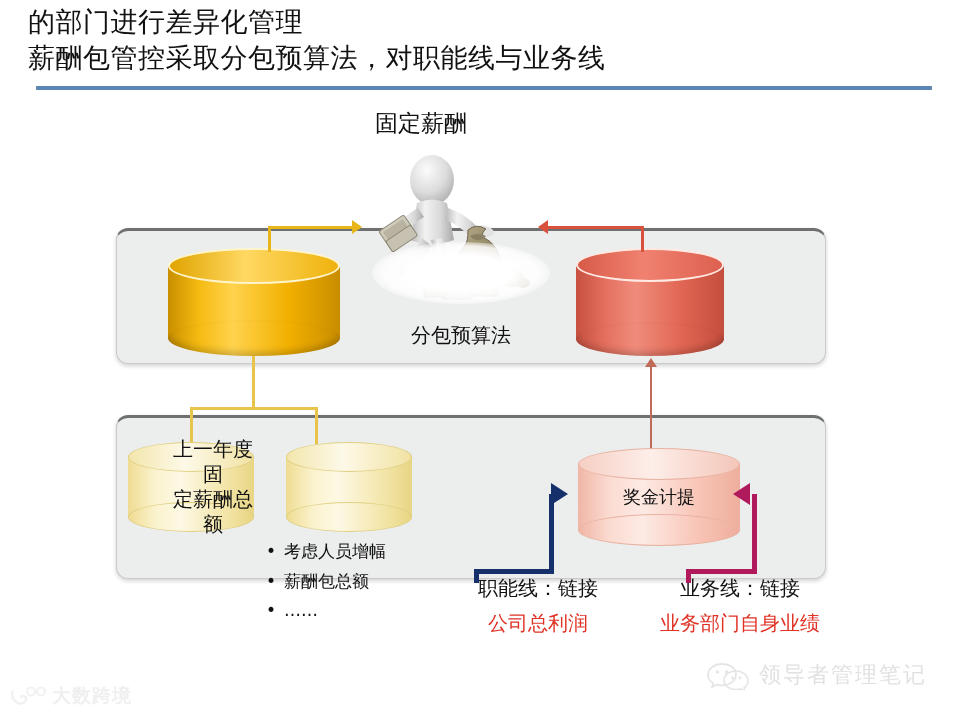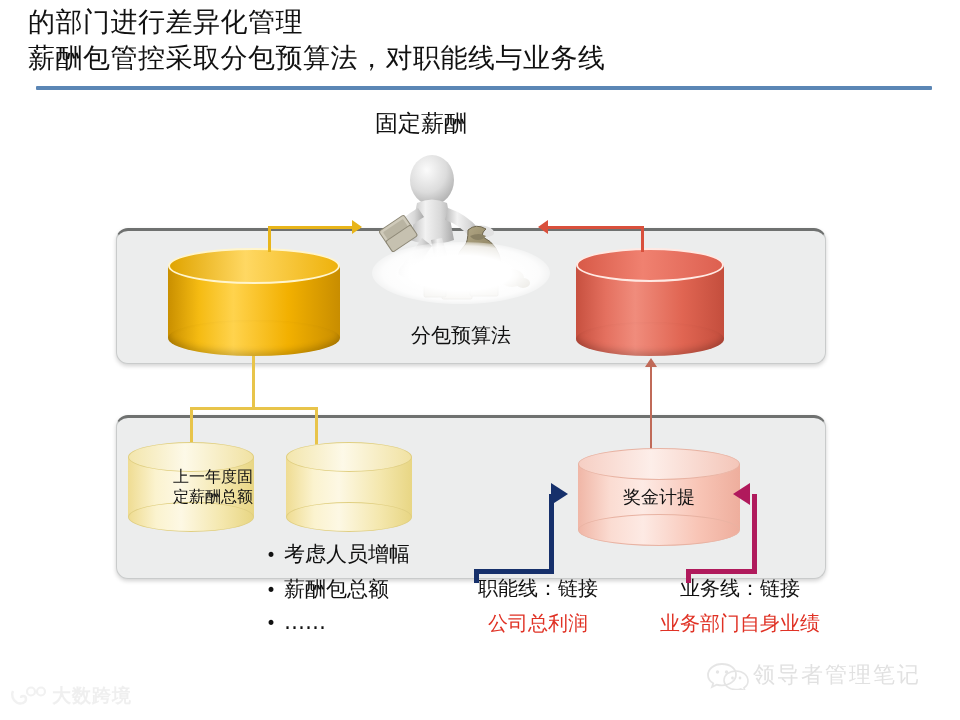--- a/index.html
+++ b/index.html
@@ -89,21 +89,21 @@
   
   .cyl-pale{--ry:15px;height:90px;}
   .cyl-pale .side,.cyl-pale .bottom{
     background:linear-gradient(90deg,#efdc92 0%,#fbf3cf 22%,#fdf8e4 42%,#f4e7ad 75%,#e8d684 100%);
   }
   .cyl-pale .top{
     background:linear-gradient(90deg,#f3e6ad,#fdf9e8 45%,#f1e2a3);
     border:1px solid #e0cf82;box-sizing:border-box;
   }
   .cyl-pale .bottom{border:1px solid #e0cf82;box-sizing:border-box;}
-  .cyl-pale .txt{font-size:16px;padding-left:44px;}
+  .cyl-pale .txt{font-size:20px;padding-left:44px;}
   .cyl-p1{left:128px;top:442px;width:126px;}
   .cyl-p2{left:286px;top:442px;width:126px;}
 
   
   .cyl-pink{left:578px;top:448px;width:162px;height:98px;--ry:16px;}
   .cyl-pink .side,.cyl-pink .bottom{
     background:linear-gradient(90deg,#f0b6a6 0%,#fbdcd2 20%,#fdeae4 40%,#f8c4b5 75%,#eeae9d 100%);
   }
   .cyl-pink .top{
     background:linear-gradient(90deg,#f6cfc4,#fdeee9 45%,#f4c6b9);
@@ -167,37 +167,37 @@
   .mag-r{left:686px;top:569px;width:5px;height:14px;background:#b01a5c;z-index:8;}
   .mag-head{
     left:733px;top:483px;width:0;height:0;z-index:9;
     border-right:17px solid #b01a5c;border-top:11px solid transparent;border-bottom:11px solid transparent;
   }
 
   
   .bullets{position:absolute;left:266px;top:540px;z-index:6;}
   .bullet{display:flex;align-items:baseline;margin-bottom:7px;}
   .bullet .dot{width:18px;font-size:17px;color:#111;line-height:1;}
-  .bullet .btext{font-size:21px;color:#111;white-space:nowrap;}
+  .bullet .btext{font-size:17px;color:#111;white-space:nowrap;}
 
   
   .lbl-group{position:absolute;z-index:6;text-align:center;}
   .lbl-top{font-size:20px;color:#111;white-space:nowrap;}
   .lbl-red{font-size:20px;color:#e03225;white-space:nowrap;margin-top:8px;}
   .lbl-func{left:478px;top:575px;}
   .lbl-biz{left:660px;top:575px;}
 
   
   .wm-left{
     position:absolute;left:10px;top:683px;display:flex;align-items:center;gap:6px;
     opacity:.55;z-index:10;
   }
   .wm-left .wm-text{font-size:19px;color:#e3e3e3;letter-spacing:1px;font-weight:700;}
   .wm-right{
-    position:absolute;left:706px;top:660px;display:flex;align-items:center;gap:3px;
+    position:absolute;left:706px;top:660px;display:flex;align-items:center;gap:9px;
     opacity:.62;z-index:10;
   }
   .wm-right .wm-text{font-size:22px;color:#cfcfcf;letter-spacing:2px;}
 </style>
 </head>
 <body>
 
 <div class="slide">
 
   <div class="title">

